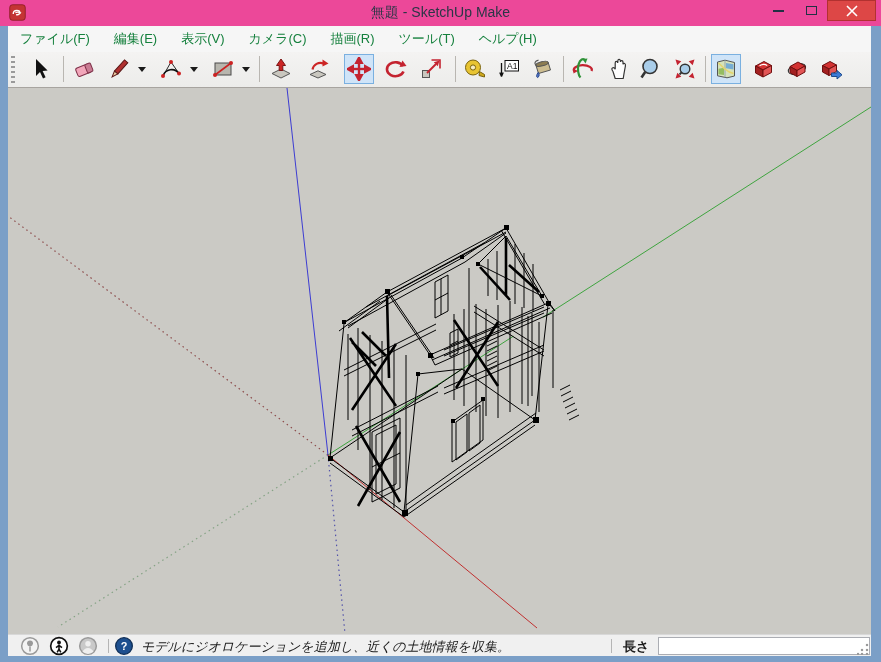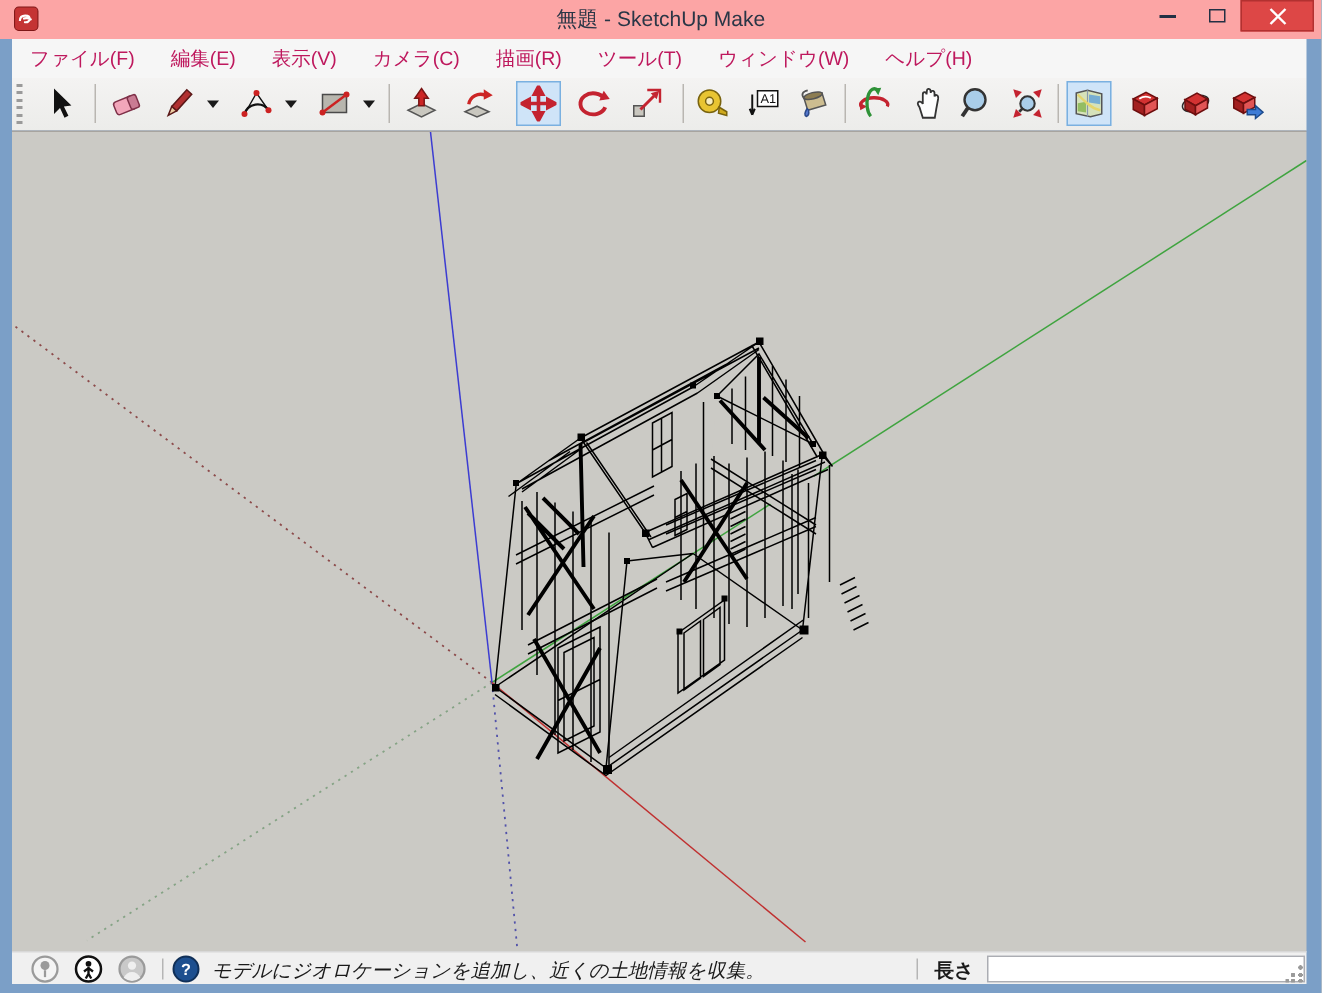--- a/index.html
+++ b/index.html
@@ -1,31 +1,31 @@
 <!DOCTYPE html>
 <html><head>
 <meta charset="utf-8">
 <style>
   * { margin:0; padding:0; box-sizing:border-box; }
   html,body { width:881px; height:662px; font-family:"Liberation Sans","DejaVu Sans",sans-serif; }
   #win { position:relative; width:881px; height:662px; background:#7b9fc7; overflow:hidden;
          outline:1px solid #47678c; }
   
-  #titlebar { position:absolute; left:0; top:0; width:881px; height:26px; background:#fca5a5; }
+  #titlebar { position:absolute; left:0; top:0; width:881px; height:26px; background:#ec4899; }
   #applogo { position:absolute; left:9px; top:4px; width:17px; height:17px; }
   #title { position:absolute; left:0; top:4px; width:100%; text-align:center; font-size:14px; color:#2a3646; }
   .wbtn { position:absolute; top:0; height:21px; cursor:default; display:flex; align-items:center; justify-content:center; }
   #btn-min { left:763px; width:30px; }
   #btn-min .bar { width:11px; height:2px; background:#223044; }
   #btn-max { left:796px; width:30px; }
   #btn-max .box { width:11px; height:9px; border:1.5px solid #223044; }
   #btn-close { left:827px; width:49px; background:#dd4746; border:1px solid #b23130; }
   
   #menubar { position:absolute; left:8px; top:26px; width:863px; height:26px; background:#f6f6f6;
-             display:flex; align-items:center; font-size:13px; color:#be185d; }
+             display:flex; align-items:center; font-size:13px; color:#15803d; }
   .menu-item { padding:0 12px; height:100%; display:flex; align-items:center; }
   
   #toolbar { position:absolute; left:8px; top:52px; width:863px; height:36px;
              background:linear-gradient(#f4f3f2,#ececea); border-bottom:1px solid #a7a49f; }
   #tb-grip { position:absolute; left:3px; top:4px; width:4px; height:28px;
              background:repeating-linear-gradient(#9a9a9a 0 2px, transparent 2px 5px); }
   .tbtn { position:absolute; top:2px; width:30px; height:30px; display:flex; align-items:center;
           justify-content:center; border:1px solid transparent; }
   .tbtn.selected { background:#cfe4f8; border:1px solid #7ab0e0; }
   .dd { position:absolute; top:2px; width:13px; height:30px; display:flex; align-items:center; justify-content:center; }
@@ -76,21 +76,20 @@
     </div>
   </div>
 
   <div id="menubar">
     <div class="menu-item">ファイル(F)</div>
     <div class="menu-item">編集(E)</div>
     <div class="menu-item">表示(V)</div>
     <div class="menu-item">カメラ(C)</div>
     <div class="menu-item">描画(R)</div>
     <div class="menu-item">ツール(T)</div>
-    <div class="menu-item">ウィンドウ(W)</div>
     <div class="menu-item">ヘルプ(H)</div>
   </div>
 
   <div id="toolbar">
     <div id="tb-grip"></div>
 
     <div class="tbtn" style="left:17px">
       <svg width="24" height="24" viewBox="0 0 24 24">
         <path d="M8,2 L8,19 L12,15 L15,21.5 L17.6,20.2 L14.6,14 L19.6,13.4 Z" fill="#111"></path>
       </svg>

